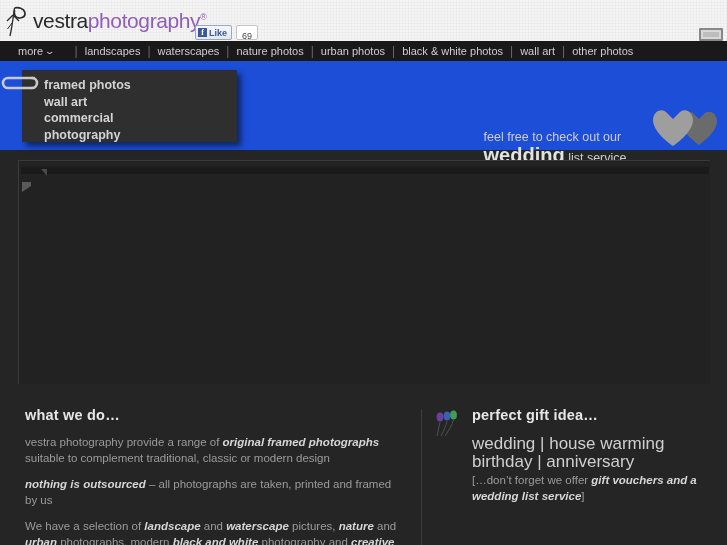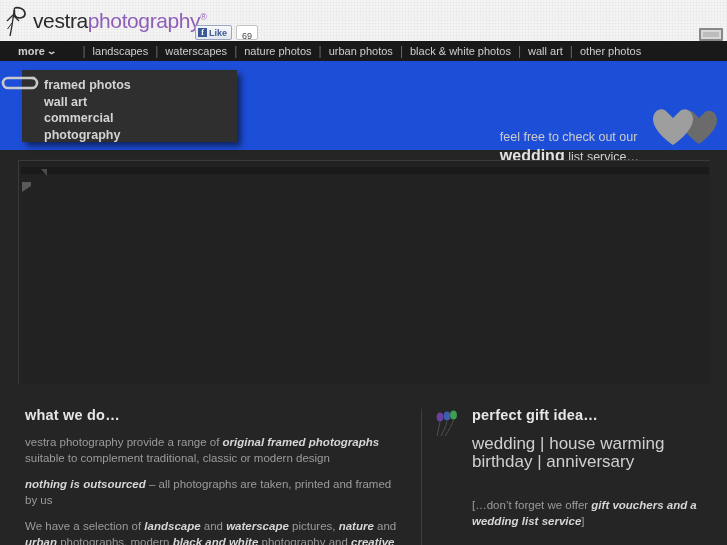--- a/index.html
+++ b/index.html
@@ -114,22 +114,21 @@
     padding-left: 18px;
   }
   .nav-item {
     color: #cfcfcf;
     font-size: 11px;
     white-space: nowrap;
     cursor: pointer;
   }
   .nav-more {
     display: flex; align-items: center; gap: 3px;
-    margin-right: 20px;
-    font-weight: bold;
+    margin-right: 14px;
   }
   .chev {
     font-size: 9px;
     color: #cfcfcf;
     transform: scaleX(1.5);
     display: inline-block;
   }
   .nav-sep {
     color: #6a6a6a;
     font-size: 12px;
@@ -169,21 +168,21 @@
     position: absolute; right: 8px; top: 20px;
     display: flex; align-items: center; gap: 10px;
   }
   .promo-text { text-align: left; }
   .promo-l1 {
     color: #cdcdcd; font-size: 12.5px; line-height: 17px; margin-top: 48px;
   }
   .promo-l2 {
     color: #cdcdcd; font-size: 12.5px; line-height: 19px;
   }
-  .promo-l2 b { font-size: 16px; color: #e2e2e2; }
+  .promo-l2 b { font-size: 20px; color: #e2e2e2; }
   .hearts { width: 70px; height: 48px; }
 
   
   .gallery {
     position: absolute; left: 18px; top: 160px;
     width: 692px; height: 224px;
     background: #222;
     border-left: 1px solid #3a3a3a;
     border-top: 1px solid #3a3a3a;
   }
@@ -247,21 +246,21 @@
     position: absolute; left: 0px; top: 2px;
     width: 28px; height: 30px;
   }
   .gift-list {
     margin-left: 37px;
     color: #cfcfcf;
     font-size: 17px;
     line-height: 18px;
   }
   .gift-note {
-    margin-left: 37px; margin-top: 27px;
+    margin-left: 37px; margin-top: 2px;
     color: #9b9b9b;
     font-size: 11.5px;
     line-height: 15.5px;
   }
   .gift-note i { color: #d6d6d6; font-weight: bold; font-style: italic; }
 
   .bottom-cut {
     position: absolute; left: 435px; top: 152px;
     width: 285px;
     color: #cccccc;

